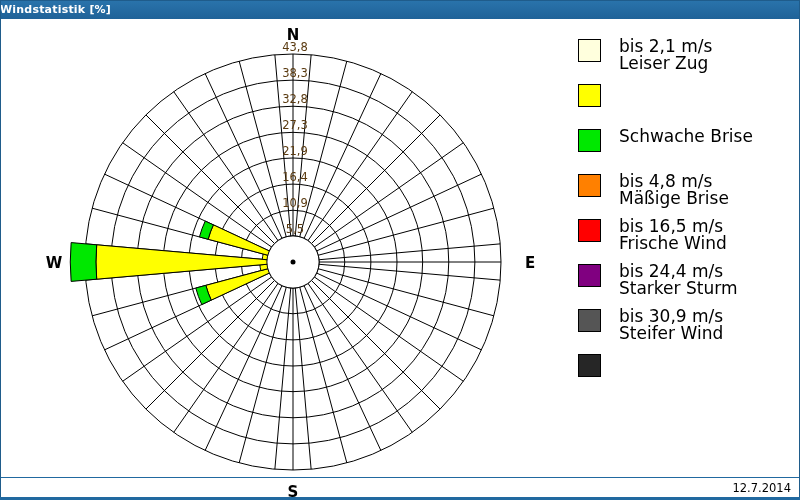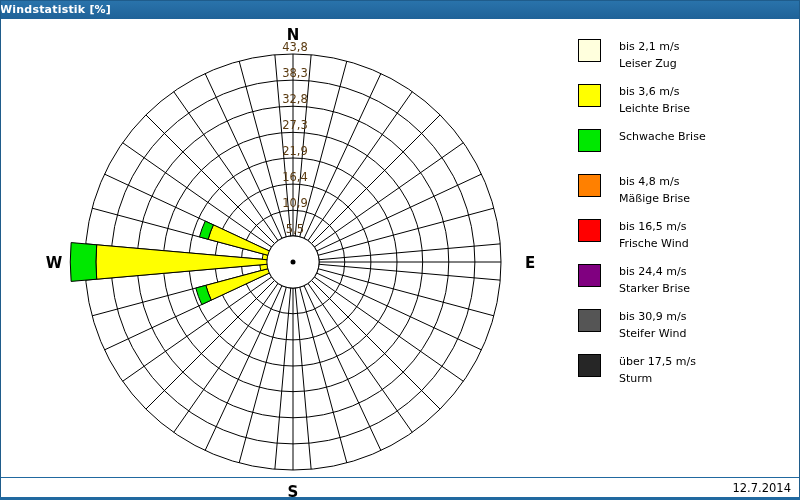--- a/index.html
+++ b/index.html
@@ -78,21 +78,21 @@
   .swatch {
     width: 23px;
     height: 23px;
     border: 1px solid #000000;
     box-sizing: border-box;
     flex: 0 0 auto;
     margin-top: 1px;
   }
   .legend-text {
     margin-left: 18px;
-    font-size: 11px;
+    font-size: 17px;
     line-height: 17px;
     color: #000000;
     font-family: "DejaVu Sans", sans-serif;
     white-space: nowrap;
   }
   .legend-text div { display: block; }
   
   .footer-rule {
     position: absolute;
     left: 1px;
@@ -210,24 +210,20 @@
   <div class="legend" id="legend">
       <div class="legend-row">
         <div class="swatch" style="background: rgb(255, 255, 221);"></div>
         <div class="legend-text">
           <div>bis 2,1 m/s</div>
           <div>Leiser Zug</div>
         </div>
       </div>
       <div class="legend-row">
         <div class="swatch" style="background: rgb(255, 255, 0);"></div>
-        <div class="legend-text">
-          <div>bis 3,6 m/s</div>
-          <div>Leichte Brise</div>
-        </div>
       </div>
       <div class="legend-row">
         <div class="swatch" style="background: rgb(0, 232, 0);"></div>
         <div class="legend-text">
           <div>Schwache Brise</div>
         </div>
       </div>
       <div class="legend-row">
         <div class="swatch" style="background: rgb(255, 128, 0);"></div>
         <div class="legend-text">
@@ -239,36 +235,32 @@
         <div class="swatch" style="background: rgb(255, 0, 0);"></div>
         <div class="legend-text">
           <div>bis 16,5 m/s</div>
           <div>Frische Wind</div>
         </div>
       </div>
       <div class="legend-row">
         <div class="swatch" style="background: rgb(128, 0, 128);"></div>
         <div class="legend-text">
           <div>bis 24,4 m/s</div>
-          <div>Starker Brise</div>
+          <div>Starker Sturm</div>
         </div>
       </div>
       <div class="legend-row">
         <div class="swatch" style="background: rgb(85, 85, 85);"></div>
         <div class="legend-text">
           <div>bis 30,9 m/s</div>
           <div>Steifer Wind</div>
         </div>
       </div>
       <div class="legend-row">
         <div class="swatch" style="background: rgb(38, 38, 38);"></div>
-        <div class="legend-text">
-          <div>über 17,5 m/s</div>
-          <div>Sturm</div>
-        </div>
       </div>
     </div>
 
   <div class="footer-rule"></div>
   <div class="date">12.7.2014</div>
 
   <div class="win-border"></div>
   <div class="bottombar"></div>
 </div>
 

